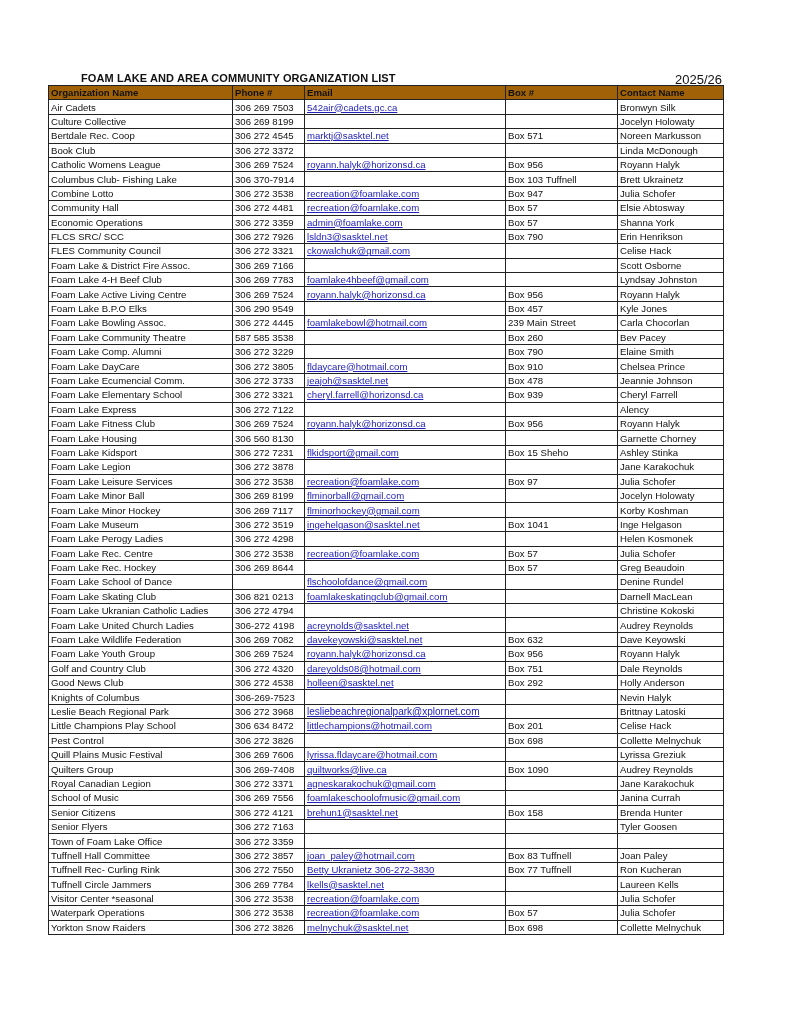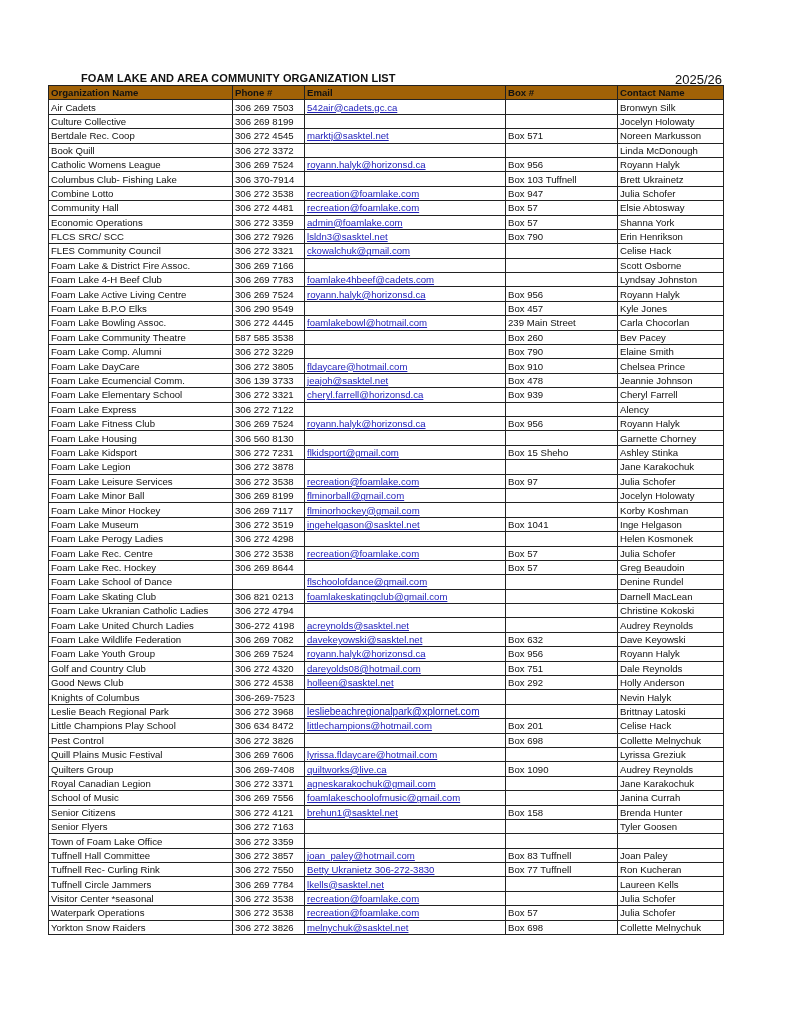--- a/index.html
+++ b/index.html
@@ -55,21 +55,21 @@
         <td>Jocelyn Holowaty</td>
       </tr>
       <tr>
         <td>Bertdale Rec. Coop</td>
         <td>306 272 4545</td>
         <td class="email">marktj@sasktel.net</td>
         <td>Box 571</td>
         <td>Noreen Markusson</td>
       </tr>
       <tr>
-        <td>Book Quill</td>
+        <td>Book Club</td>
         <td>306 272 3372</td>
         <td class="email"></td>
         <td></td>
         <td>Linda McDonough</td>
       </tr>
       <tr>
         <td>Catholic Womens League</td>
         <td>306 269 7524</td>
         <td class="email">royann.halyk@horizonsd.ca</td>
         <td>Box 956</td>
@@ -120,21 +120,21 @@
       <tr>
         <td>Foam Lake &amp; District Fire Assoc.</td>
         <td>306 269 7166</td>
         <td class="email"></td>
         <td></td>
         <td>Scott Osborne</td>
       </tr>
       <tr>
         <td>Foam Lake 4-H Beef Club</td>
         <td>306 269 7783</td>
-        <td class="email">foamlake4hbeef@cadets.com</td>
+        <td class="email">foamlake4hbeef@gmail.com</td>
         <td></td>
         <td>Lyndsay Johnston</td>
       </tr>
       <tr>
         <td>Foam Lake Active Living Centre</td>
         <td>306 269 7524</td>
         <td class="email">royann.halyk@horizonsd.ca</td>
         <td>Box 956</td>
         <td>Royann Halyk</td>
       </tr>
@@ -168,21 +168,21 @@
       </tr>
       <tr>
         <td>Foam Lake DayCare</td>
         <td>306 272 3805</td>
         <td class="email">fldaycare@hotmail.com</td>
         <td>Box 910</td>
         <td>Chelsea Prince</td>
       </tr>
       <tr>
         <td>Foam Lake Ecumencial Comm.</td>
-        <td>306 139 3733</td>
+        <td>306 272 3733</td>
         <td class="email">jeajoh@sasktel.net</td>
         <td>Box 478</td>
         <td>Jeannie Johnson</td>
       </tr>
       <tr>
         <td>Foam Lake Elementary School</td>
         <td>306 272 3321</td>
         <td class="email">cheryl.farrell@horizonsd.ca</td>
         <td>Box 939</td>
         <td>Cheryl Farrell</td>

